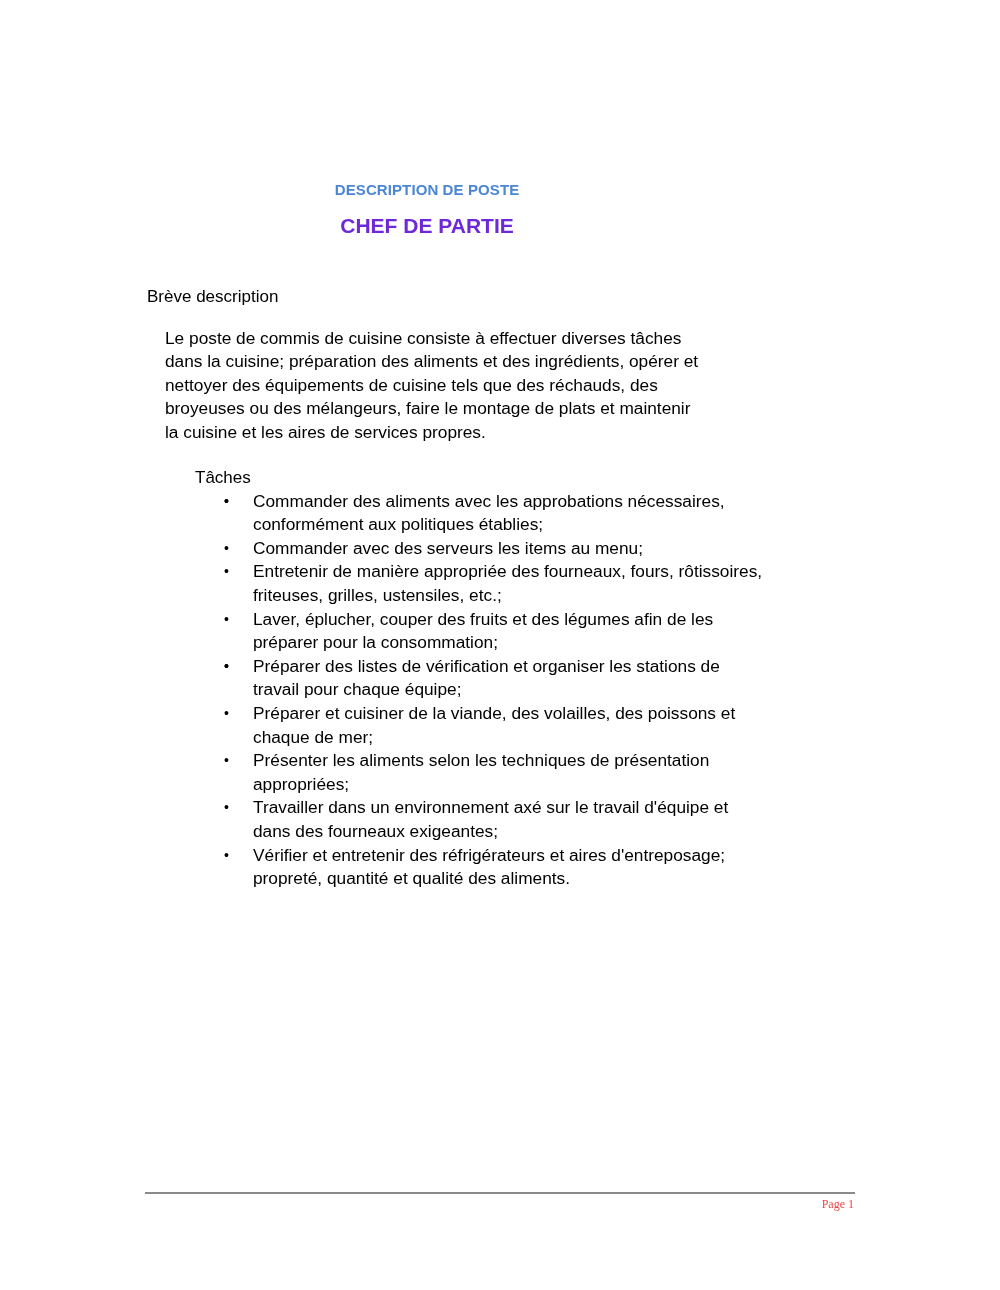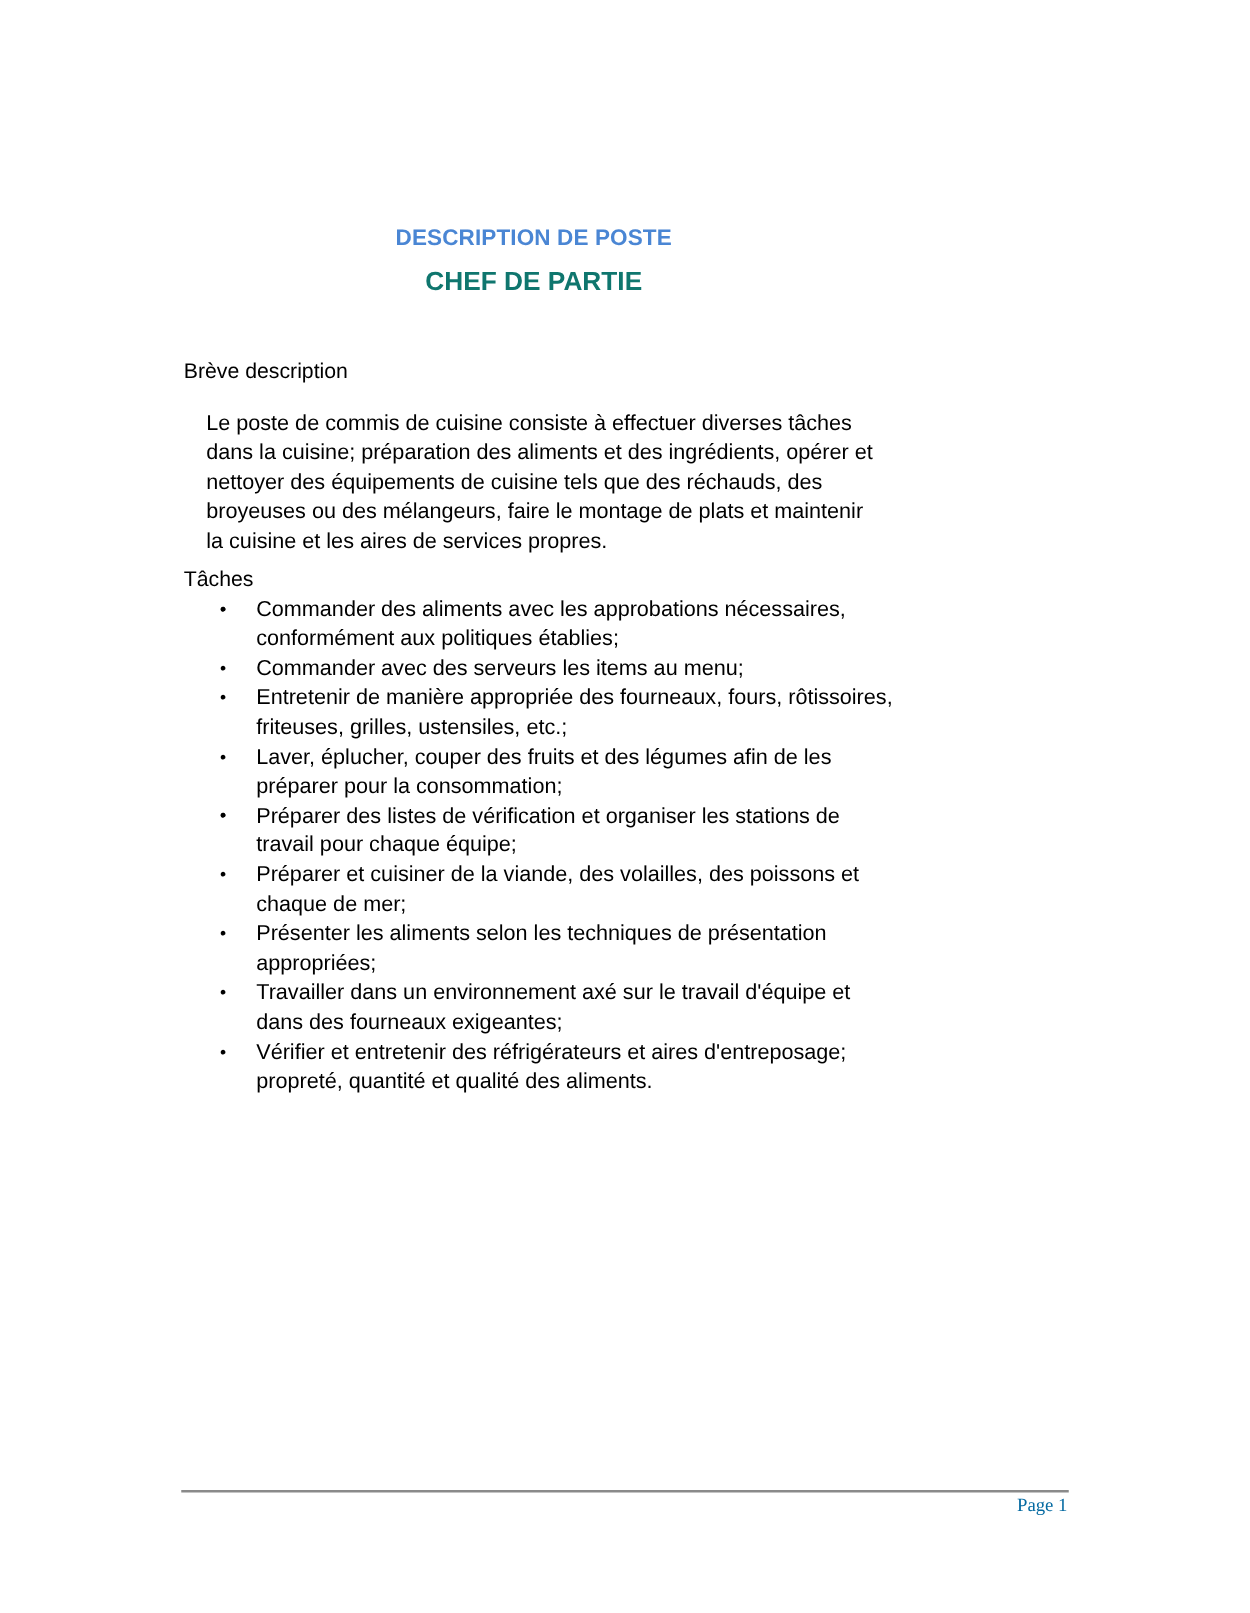--- a/index.html
+++ b/index.html
@@ -22,41 +22,41 @@
       height: 1290px;
     }
     .title-block {
       position: absolute;
       left: 147px;
       top: 176px;
       width: 560px;
       text-align: center;
     }
     .doc-title {
-      font-size: 18px;
+      font-size: 15px;
       font-weight: bold;
       color: #4a86d4;
       line-height: 28px;
       margin: 0;
       letter-spacing: 0.1px;
     }
     .doc-subtitle {
       font-size: 21px;
       font-weight: bold;
-      color: #0f766e;
+      color: #6d28d9;
       line-height: 28px;
       margin: 8px 0 0 0;
     }
     .section {
       position: absolute;
       left: 147px;
       width: 570px;
     }
     .section-brief { top: 285px; }
-    .section-tasks { top: 452px; }
+    .section-tasks { top: 466px; margin-left: 48px; }
     .section-heading {
       font-size: 17px;
       font-weight: normal;
       line-height: 23.6px;
       margin: 0;
     }
     .section-body {
       font-size: 17.3px;
       line-height: 23.6px;
       margin: 18px;
@@ -84,22 +84,22 @@
       top: 1192px;
       width: 710px;
       height: 0;
       border-top: 2px solid #8a8a8a;
     }
     .footer-page {
       position: absolute;
       right: 146px;
       top: 1197px;
       font-family: "Liberation Serif", serif;
-      font-size: 15px;
-      color: #0369a1;
+      font-size: 12px;
+      color: #ef4444;
     }
   </style>
 </head>
 <body>
 
 <div class="page">
 
   <div class="title-block">
     <h1 class="doc-title">DESCRIPTION DE POSTE</h1>
     <h2 class="doc-subtitle">CHEF DE PARTIE</h2>

